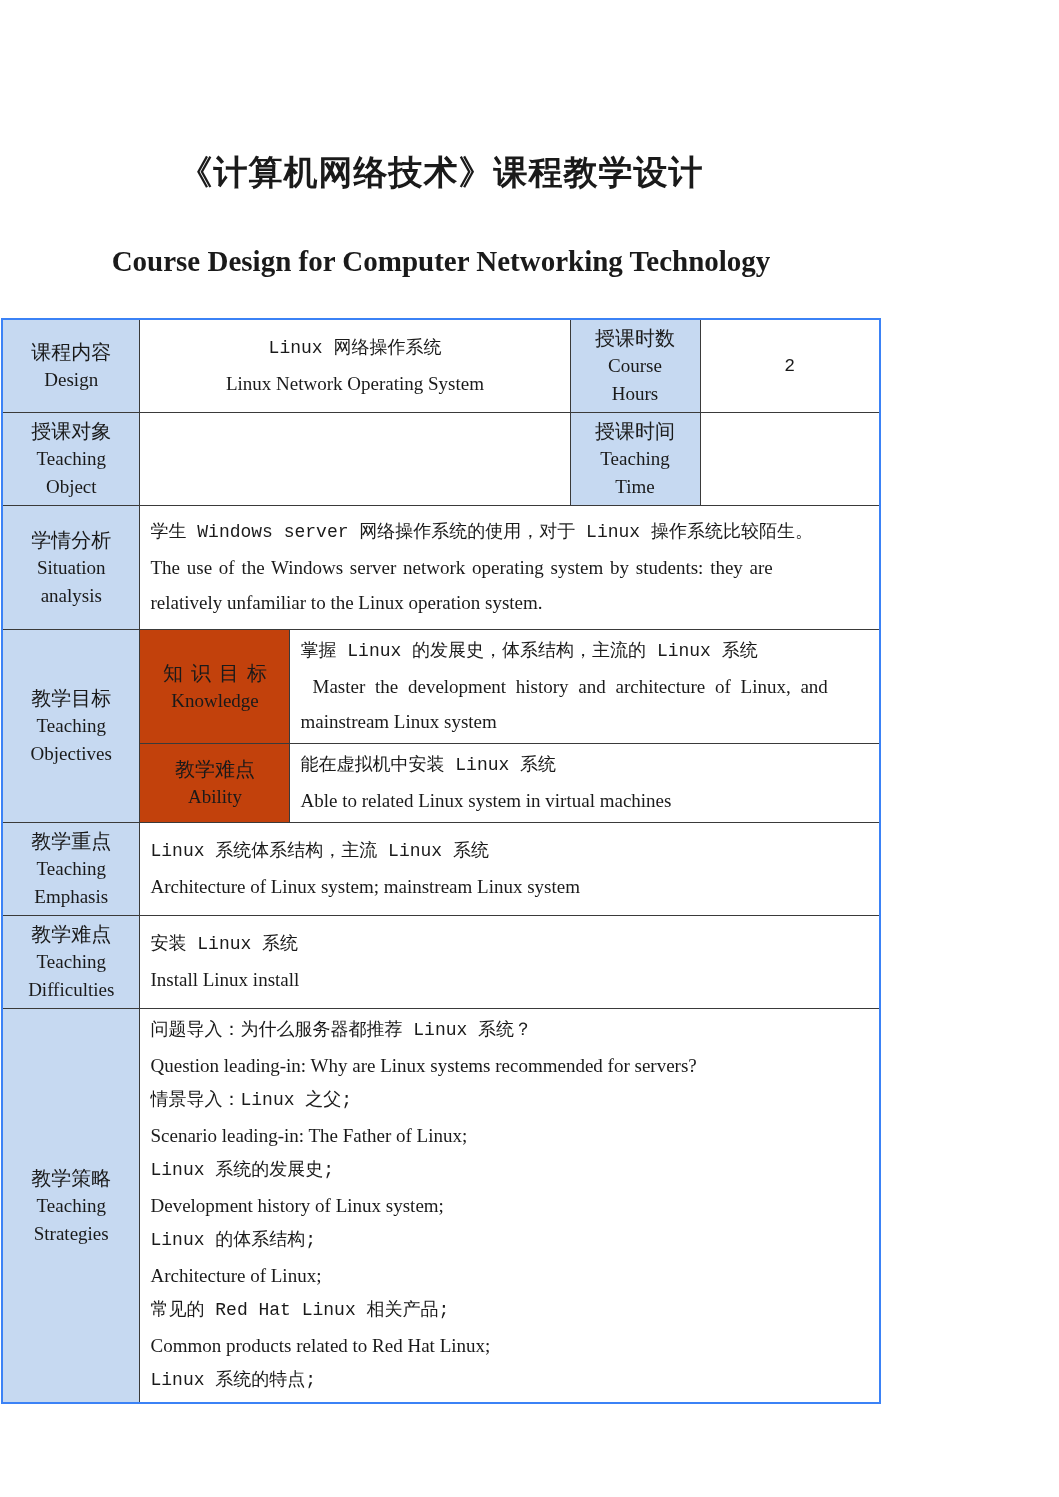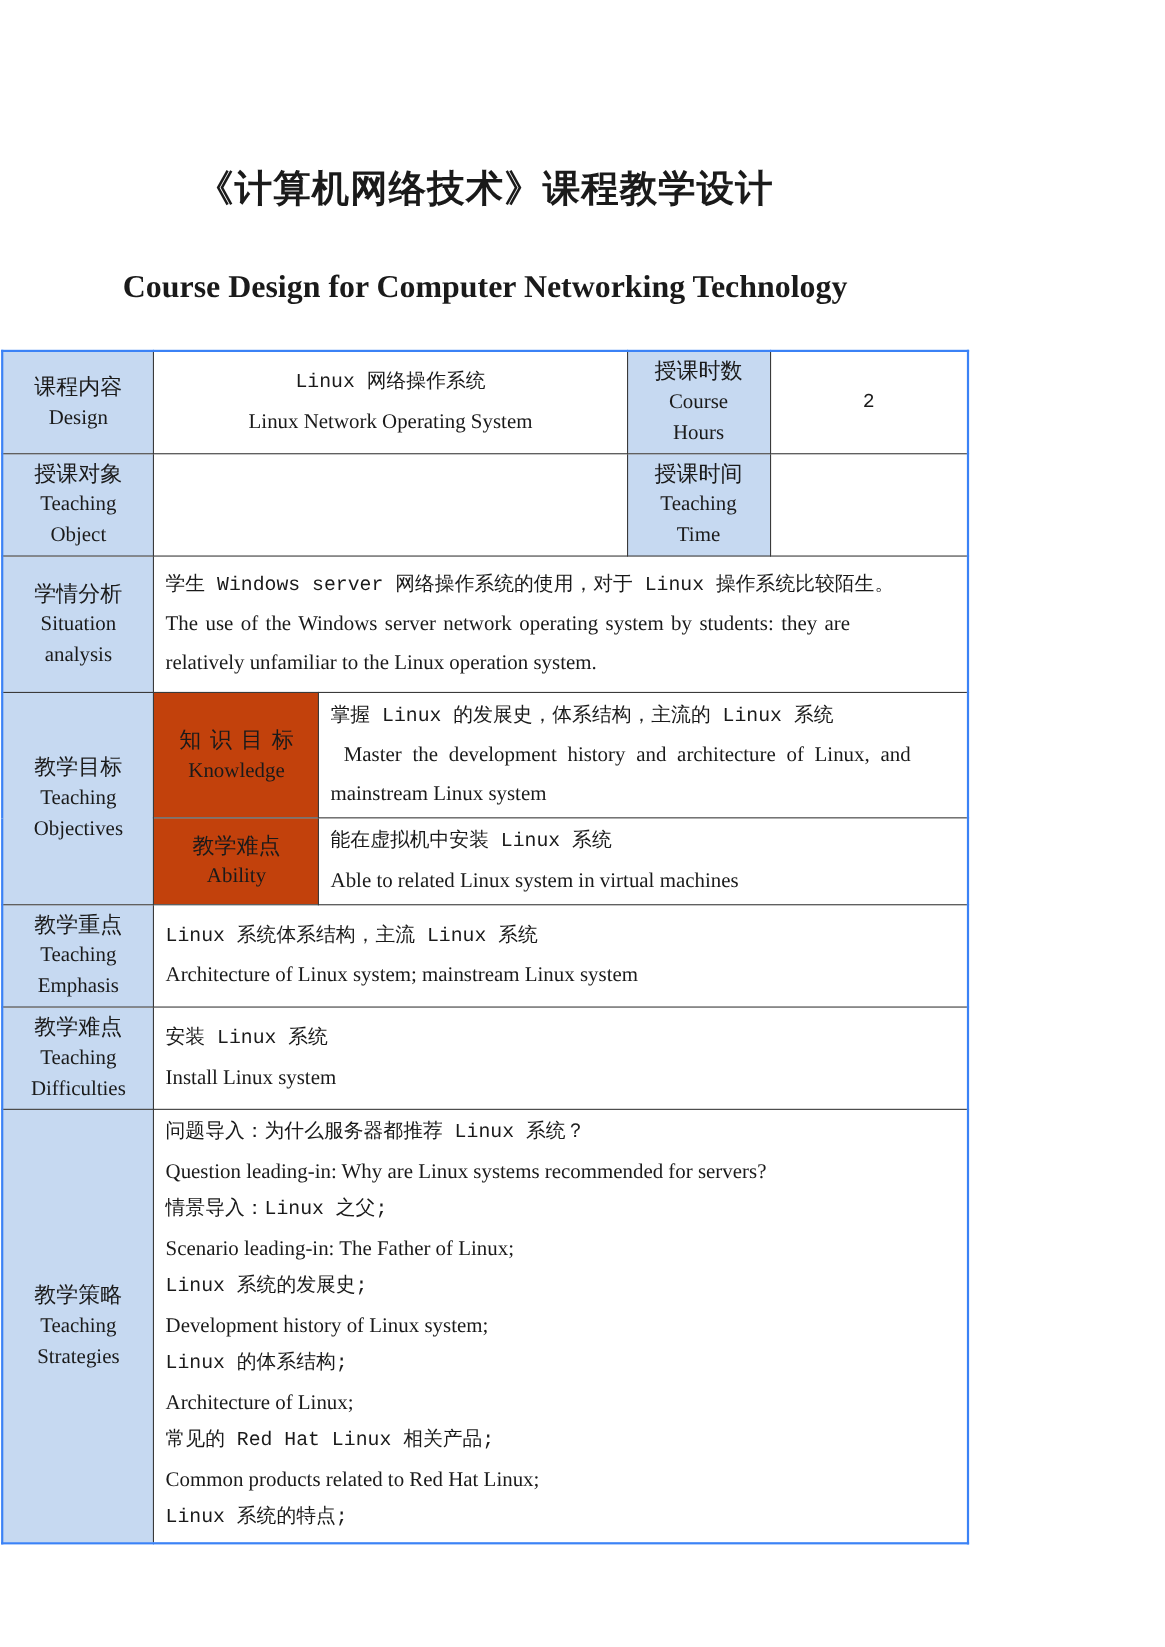--- a/index.html
+++ b/index.html
@@ -191,21 +191,21 @@
     </tr>
 
     <tr style="height:83px">
       <td class="hdr">
         <div class="lbl-zh">教学难点</div>
         <div class="lbl-en">Teaching</div>
         <div class="lbl-en">Difficulties</div>
       </td>
       <td colspan="4">
         <div class="line-zh">安装 Linux 系统</div>
-        <div class="line-en">Install Linux system</div>
+        <div class="line-en">Install Linux install</div>
       </td>
     </tr>
 
     <tr style="height:390px">
       <td class="hdr">
         <div class="lbl-zh">教学策略</div>
         <div class="lbl-en">Teaching</div>
         <div class="lbl-en">Strategies</div>
       </td>
       <td colspan="4">

